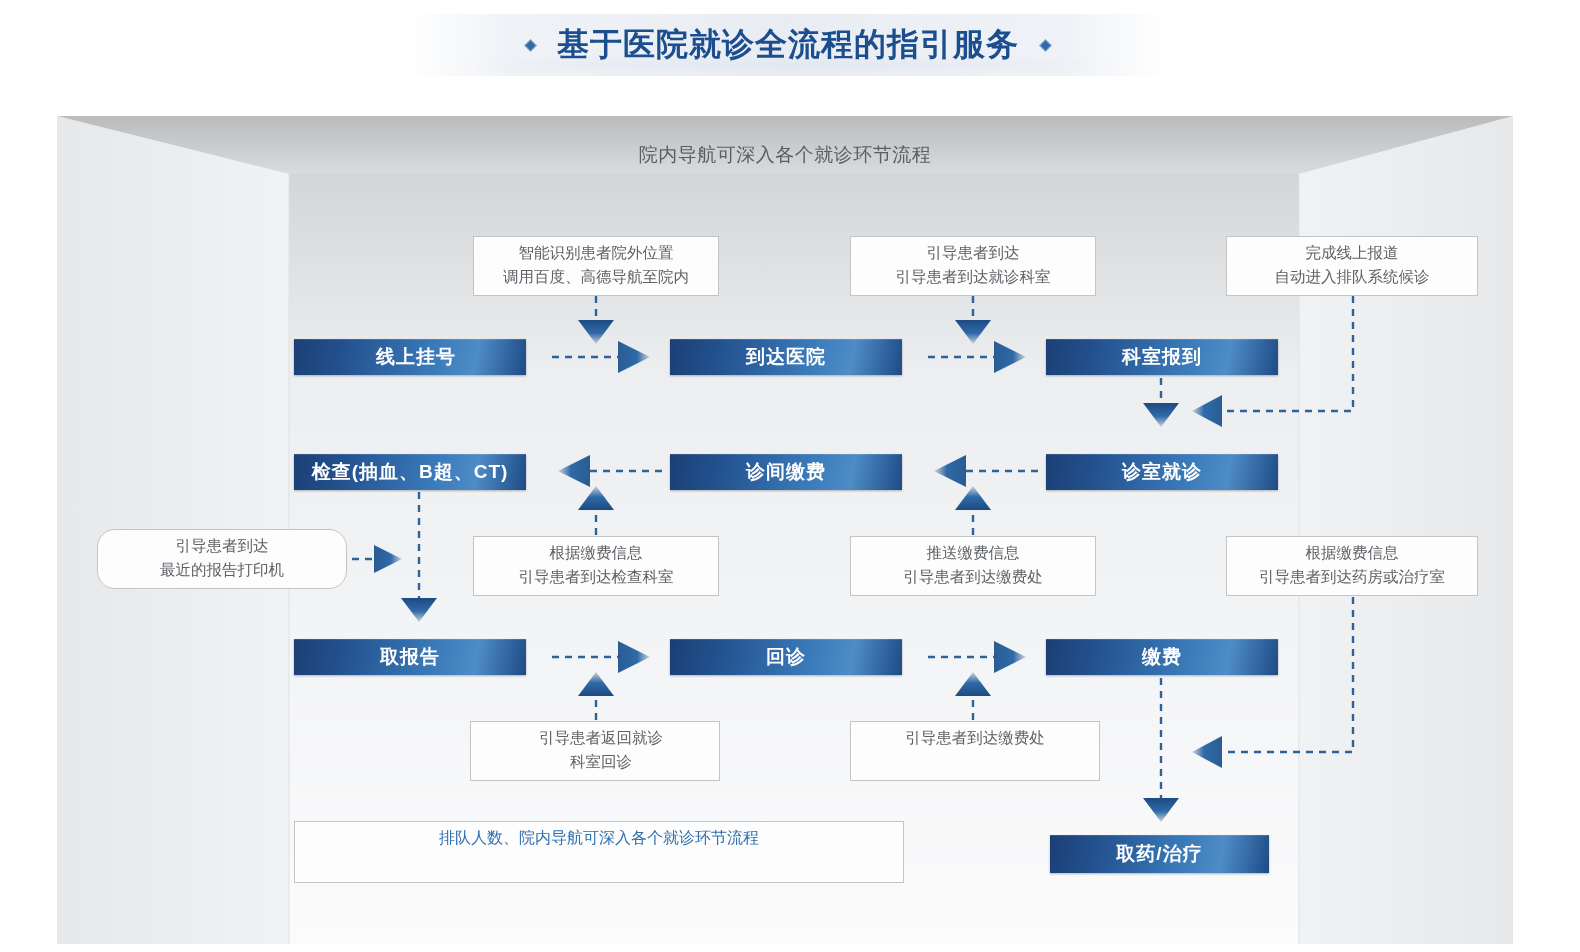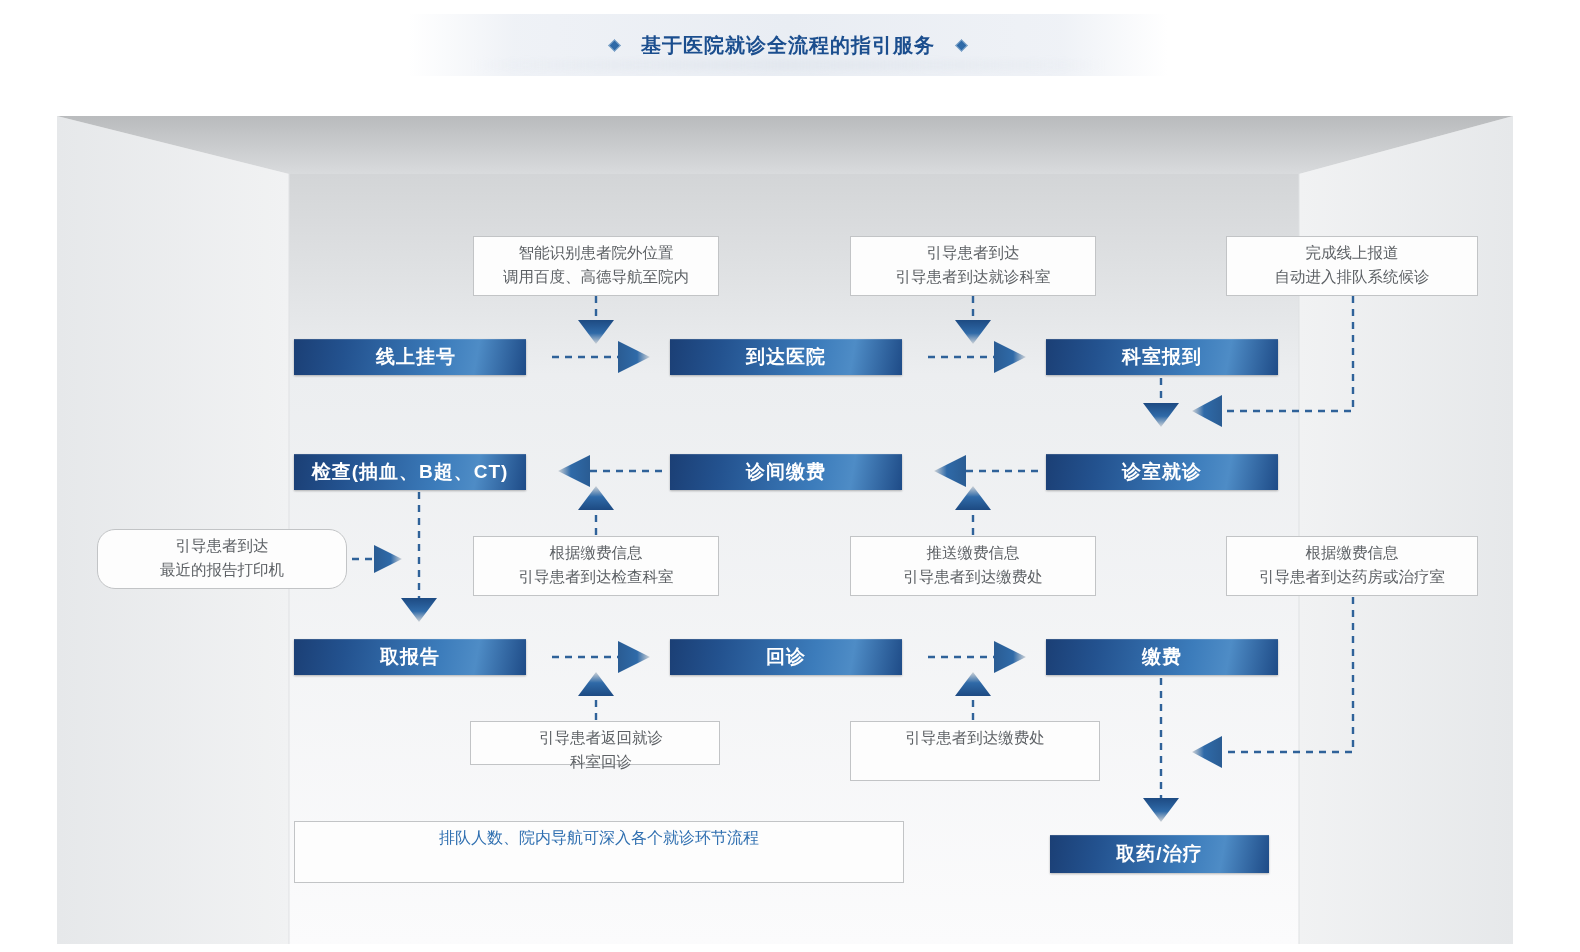--- a/index.html
+++ b/index.html
@@ -21,21 +21,21 @@
        rgba(238,241,246,.95) 86%,
        rgba(244,246,249,0) 100%);
     display:flex; align-items:center; justify-content:center; gap:22px;
   }
   .title-banner::after{
     content:""; position:absolute; left:60px; right:60px; bottom:6px; height:10px;
     background:linear-gradient(90deg,rgba(230,234,240,0) 0%,rgba(226,231,238,.9) 50%,rgba(230,234,240,0) 100%);
     filter:blur(2px);
   }
   .title-text{
-    font-size:20px; font-weight:bold; color:#1b4e8e; letter-spacing:1px;
+    font-size:32px; font-weight:bold; color:#1b4e8e; letter-spacing:1px;
     white-space:nowrap; position:relative; z-index:2;
   }
   .diamond{
     width:9px; height:9px; background:#2f6aa8; transform:rotate(45deg);
     position:relative; z-index:2; flex:0 0 auto;
     box-shadow:inset 0 0 0 1px #8fb0d0;
   }
 
   
   .room{ position:absolute; left:57px; top:116px; width:1456px; height:828px; }
@@ -108,20 +108,21 @@
       <polygon points="0,0 232,58 232,828 0,828" fill="url(#wallL)"></polygon>
 
       <polygon points="1456,0 1242,58 1242,828 1456,828" fill="url(#wallR)"></polygon>
 
       <polygon points="0,0 1456,0 1242,58 232,58" fill="url(#ceil)"></polygon>
 
       <line x1="232" y1="58" x2="232" y2="828" stroke="#dfe1e3" stroke-width="1"></line>
       <line x1="1242" y1="58" x2="1242" y2="828" stroke="#dfe1e3" stroke-width="1"></line>
     </svg>
 
+    <div class="subtitle">院内导航可深入各个就诊环节流程</div>
   </div>
 
   <svg id="wires" viewBox="0 0 1580 952">
     <defs>
       <linearGradient id="ahR" x1="0" y1="0" x2="1" y2="0">
         <stop offset="0%" stop-color="#2a5c93"></stop>
         <stop offset="60%" stop-color="#2f6aa8"></stop>
         <stop offset="100%" stop-color="#cfd3d7"></stop>
       </linearGradient>
       <linearGradient id="ahL" x1="1" y1="0" x2="0" y2="0">
@@ -268,21 +269,21 @@
   <div class="note" style="left:850px; top:536px; width:246px; height:60px;">
     <span>推送缴费信息</span>
     <span>引导患者到达缴费处</span>
   </div>
 
   <div class="note" style="left:1226px; top:536px; width:252px; height:60px;">
     <span>根据缴费信息</span>
     <span>引导患者到达药房或治疗室</span>
   </div>
 
-  <div class="note" style="left:470px; top:721px; width:250px; height:44px;padding-left:22px;">
+  <div class="note" style="left:470px; top:721px; width:250px; height:60px;padding-left:22px;">
     <span>引导患者返回就诊</span>
     <span>科室回诊</span>
   </div>
 
   <div class="note" style="left:850px; top:721px; width:250px; height:60px;">
     <span>引导患者到达缴费处</span>
   </div>
 
   <div class="note blue" style="left:294px; top:821px; width:610px; height:62px;">
     <span>排队人数、院内导航可深入各个就诊环节流程</span>

